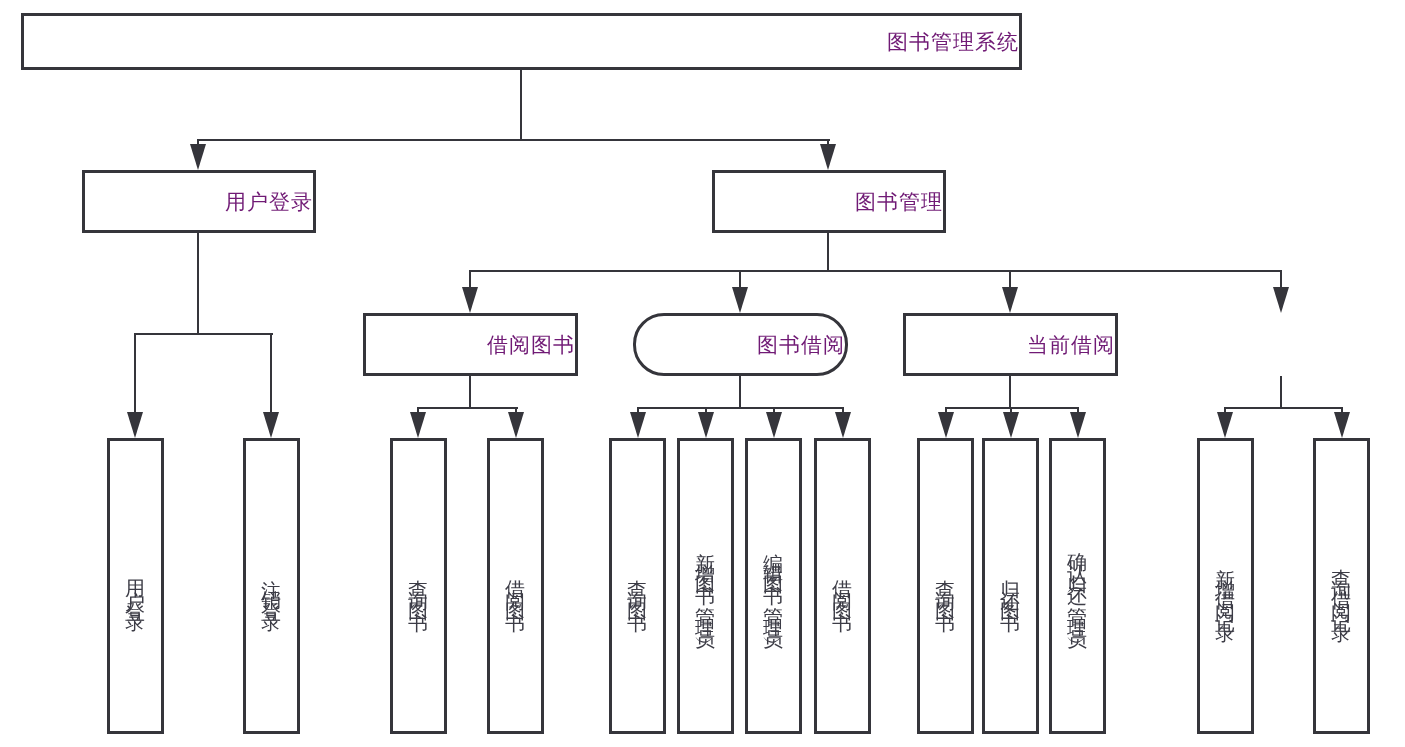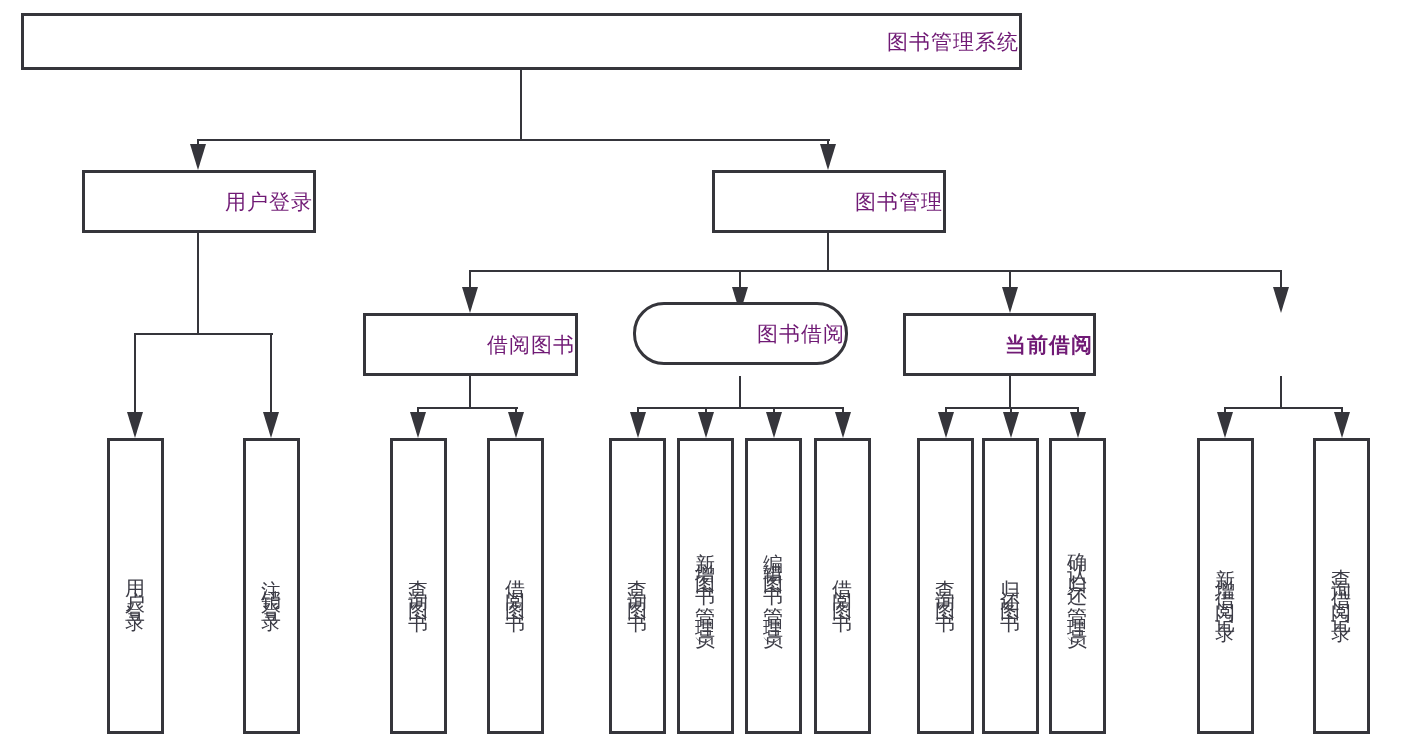--- a/index.html
+++ b/index.html
@@ -61,24 +61,24 @@
   <div class="hbox" style="left:82px;top:170px;width:234px;height:63px;">
     <span>用户登录</span>
   </div>
   <div class="hbox" style="left:712px;top:170px;width:234px;height:63px;">
     <span>图书管理</span>
   </div>
 
   <div class="hbox" style="left:363px;top:313px;width:215px;height:63px;">
     <span>借阅图书</span>
   </div>
-  <div class="hbox" style="left:633px;top:302px;width:215px;height:63px;border-radius:31px;">
+  <div class="hbox" style="left:633px;top:313px;width:215px;height:63px;border-radius:31px;">
     <span>图书借阅</span>
   </div>
-  <div class="hbox" style="left:903px;top:313px;width:193px;height:63px;font-weight:bold;">
+  <div class="hbox" style="left:903px;top:313px;width:215px;height:63px;">
     <span>当前借阅</span>
   </div>
 
   <div class="vbox" style="left:107px;">
       <span class="vtxt">用户登录</span>
     </div>
   <div class="vbox" style="left:243px;">
       <span class="vtxt">注销登录</span>
     </div>
 

